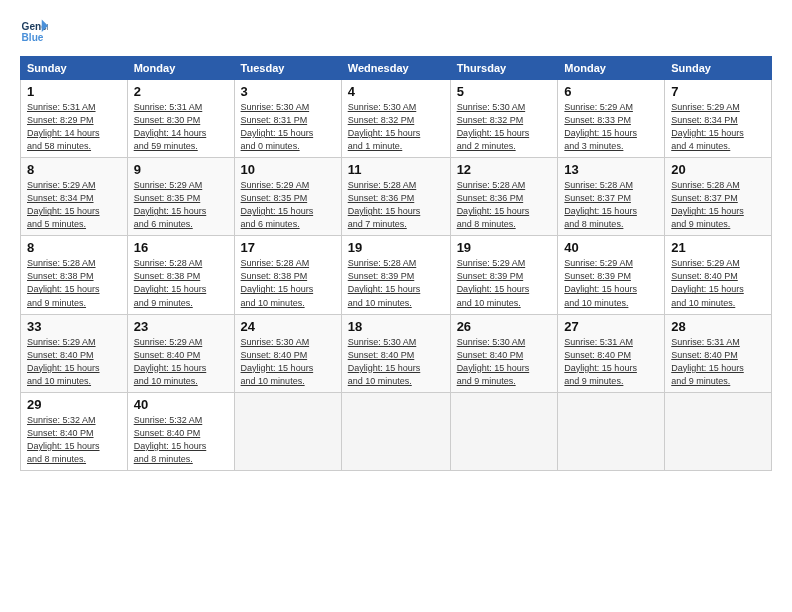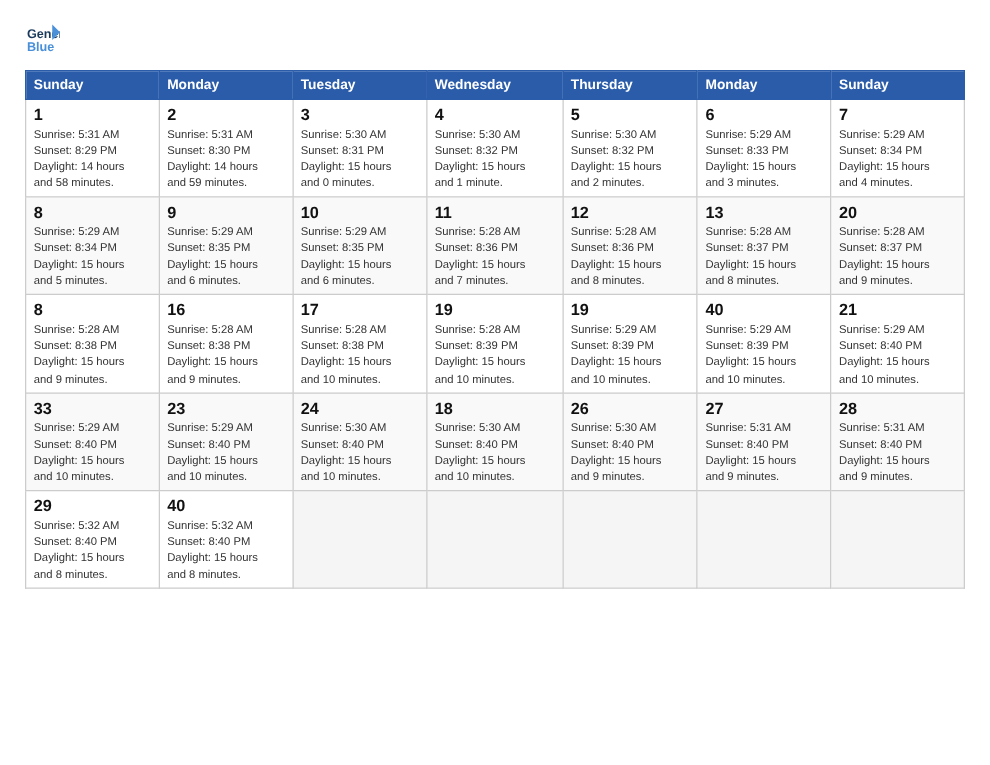--- a/index.html
+++ b/index.html
@@ -74,20 +74,21 @@
       font-size: 13px;
       font-weight: bold;
       color: #111;
       display: block;
       margin-bottom: 2px;
     }
     .day-info {
       font-size: 9px;
       color: #333;
       line-height: 1.45;
+      text-decoration: underline;
     }
     .row-alt td {
       background: #f9f9f9;
     }
   </style>
 </head>
 <body>
 
 <div class="page">
   <div class="header-area">

